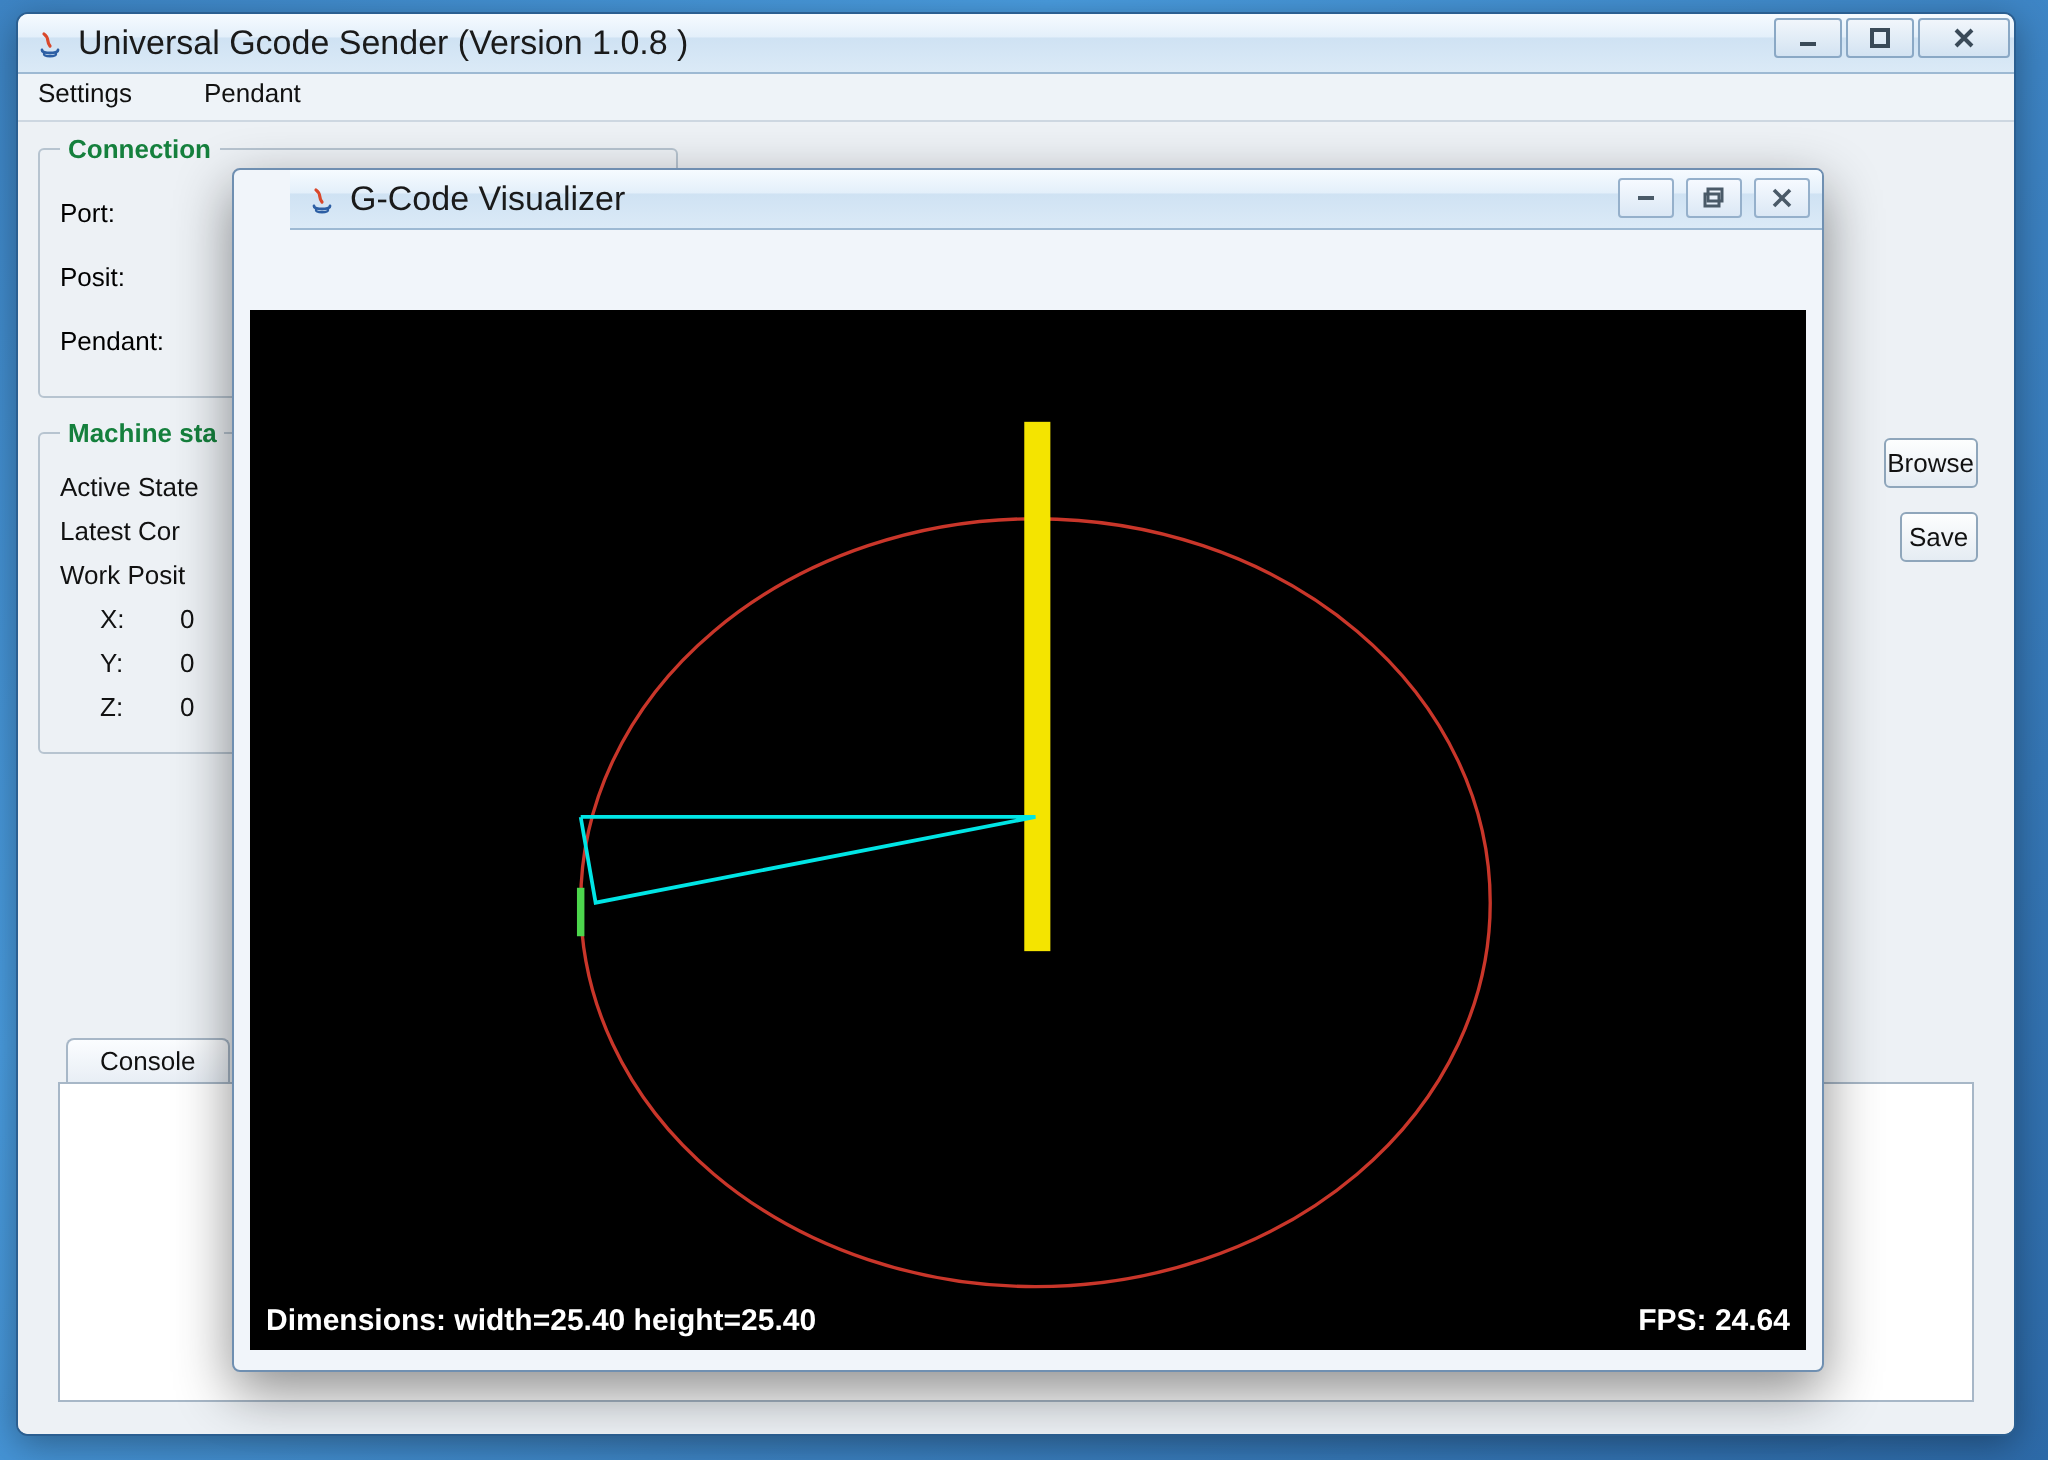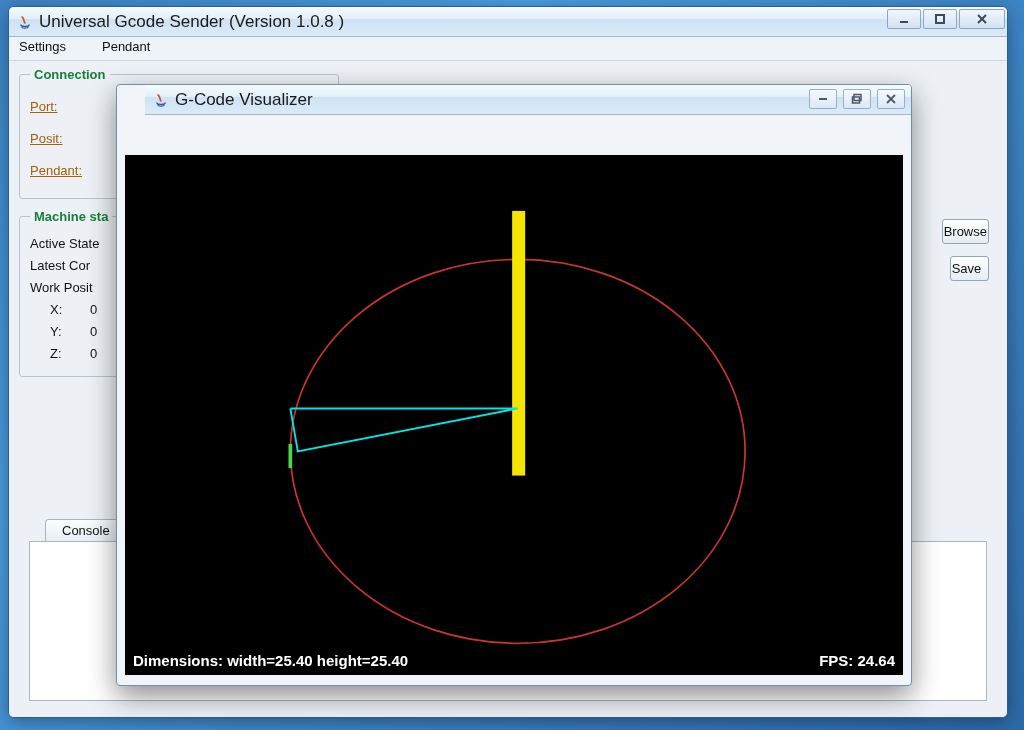--- a/index.html
+++ b/index.html
@@ -92,21 +92,21 @@
     font-weight: bold;
     color: #15803d;
     padding: 0 4px;
   }
   .form-row {
     display: flex;
     align-items: center;
     height: 32px;
     gap: 8px;
   }
-  .form-label { width: 80px; color: #a16207; text-decoration: underline; }
+  .form-label { width: 80px; color: #000000; }
   .select-box {
     background: #fff;
     border: 1px solid #9fb2c4;
     height: 22px;
     padding: 0 22px 0 6px;
     display: flex; align-items: center;
     min-width: 120px;
     position: relative;
   }
 
@@ -140,34 +140,35 @@
   }
   .tab-blur.active { background:#bfdbff; color:#335; }
 
   .btn {
     background: linear-gradient(to bottom,#fdfefe,#e5ecf3);
     border:1px solid #8fa6bb;
     border-radius:3px;
     padding: 4px 1px;
     color:#111;
     cursor: default;
+    text-align: center;
   }
 
   .file-box {
     position:absolute;
     right: 110px; top: 190px;
     width: 530px; height: 22px;
     background:#fff; border:1px solid #9fb2c4;
     filter: blur(1px); opacity:.6;
   }
 
   
   .console-tabs {
     position:absolute;
-    left: 36px; bottom: 176px;
+    left: 24px; bottom: 176px;
     display:flex;
   }
   .console-tab {
     background: linear-gradient(to bottom,#fbfdff,#e8eef5);
     border:1px solid #a7b7c7;
     border-bottom:none;
     border-radius:4px 4px 0 0;
     padding: 3px 16px;
     color:#111;
   }

